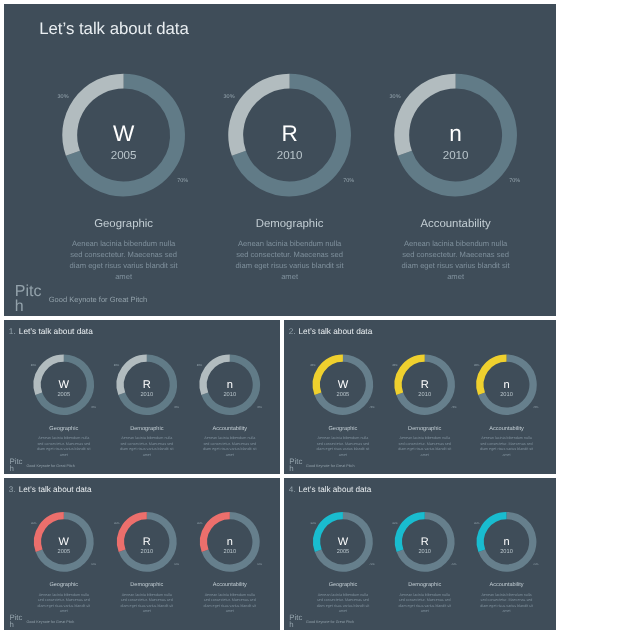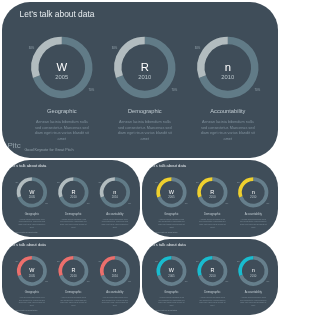--- a/index.html
+++ b/index.html
@@ -1,19 +1,19 @@
 <!DOCTYPE html>
 <html><head>
 <meta charset="utf-8">
 <style>
   html,body{margin:0;padding:0;background:#ffffff;}
   body{width:281px;height:318px;overflow:hidden;
        font-family:"Liberation Sans",sans-serif;}
   .page{position:absolute;left:0;top:0;width:281px;height:318px;background:#ffffff;}
-  .slide{position:absolute;overflow:hidden;border-radius:28px;}
+  .slide{position:absolute;overflow:hidden;}
   #main-slide{left:2px;top:2px;width:276px;height:156px;}
   #thumb-1{left:2px;top:160px;width:138px;height:77px;}
   #thumb-2{left:142px;top:160px;width:136px;height:77px;}
   #thumb-3{left:2px;top:239px;width:138px;height:76px;}
   #thumb-4{left:142px;top:239px;width:136px;height:76px;}
   svg{display:block;}
   .slide{filter:saturate(1);}
   text{font-family:"Liberation Sans",sans-serif;-webkit-font-smoothing:antialiased;}
   svg{-webkit-font-smoothing:antialiased;}
 </style>

